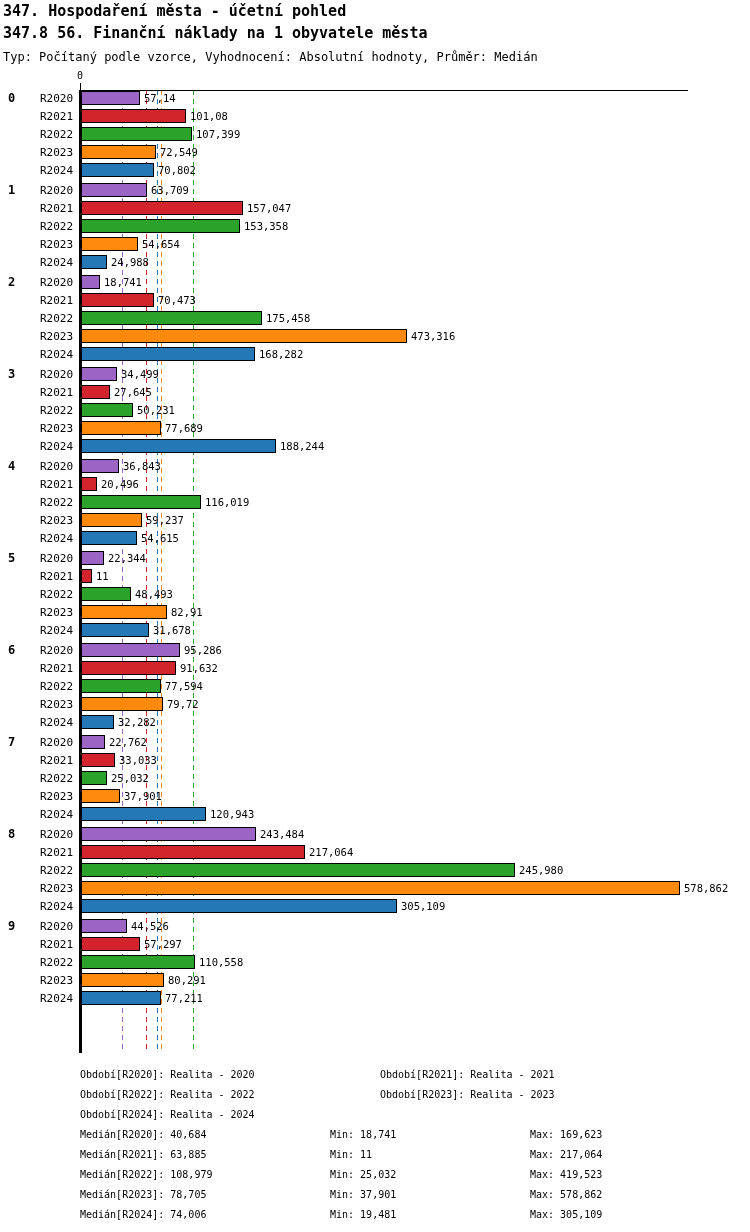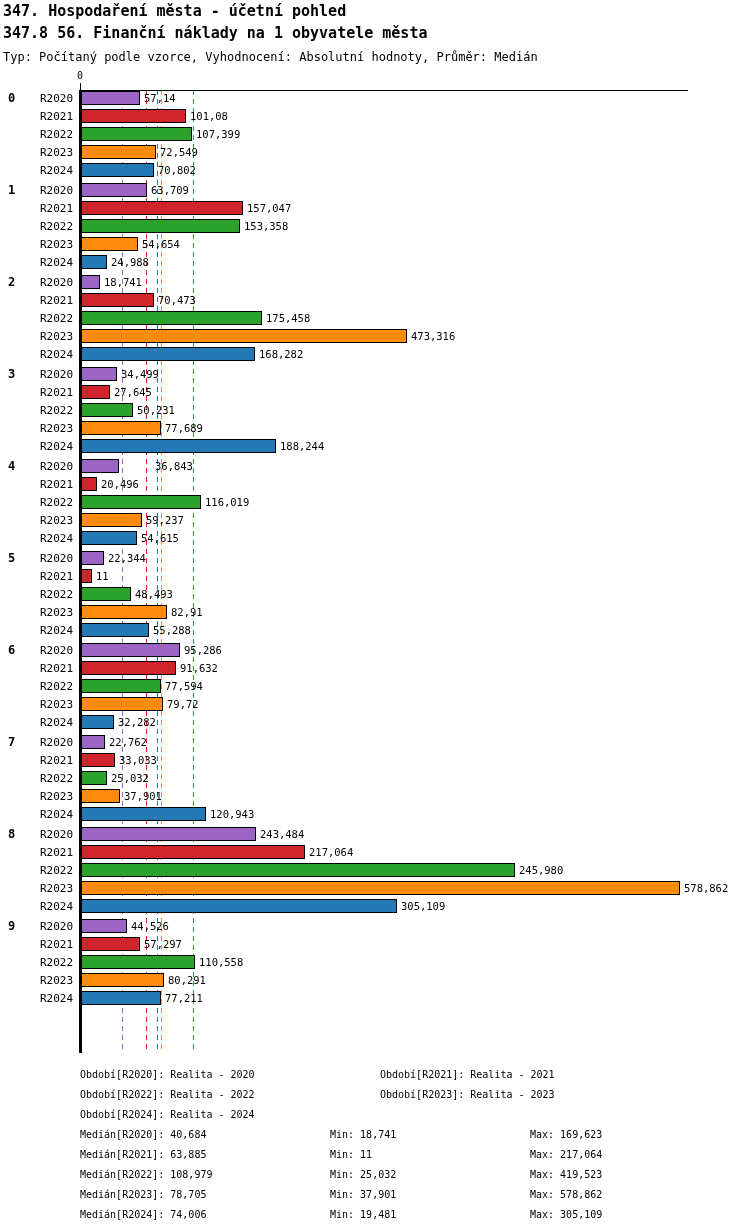--- a/index.html
+++ b/index.html
@@ -162,21 +162,21 @@
         <span class="sname">R2024</span>
         <div class="bar" style="width: 196px; background: rgb(36, 120, 181);"></div>
         <span class="vlabel" style="left: 280px;">188,244</span>
       </div>
     </div>
     <div class="group">
       <div class="row">
         <span class="gnum">4</span>
         <span class="sname">R2020</span>
         <div class="bar" style="width: 39px; background: rgb(155, 100, 197);"></div>
-        <span class="vlabel" style="left: 123px; margin-left: 32px;">36,843</span>
+        <span class="vlabel" style="left: 123px;">36,843</span>
       </div>
       <div class="row">
         <span class="sname">R2021</span>
         <div class="bar" style="width: 17px; background: rgb(210, 36, 43);"></div>
         <span class="vlabel" style="left: 101px;">20,496</span>
       </div>
       <div class="row">
         <span class="sname">R2022</span>
         <div class="bar" style="width: 121px; background: rgb(43, 163, 43);"></div>
         <span class="vlabel" style="left: 205px;">116,019</span>
@@ -210,21 +210,21 @@
         <span class="vlabel" style="left: 135px;">48,493</span>
       </div>
       <div class="row">
         <span class="sname">R2023</span>
         <div class="bar" style="width: 87px; background: rgb(255, 138, 14);"></div>
         <span class="vlabel" style="left: 171px;">82,91</span>
       </div>
       <div class="row">
         <span class="sname">R2024</span>
         <div class="bar" style="width: 69px; background: rgb(36, 120, 181);"></div>
-        <span class="vlabel" style="left: 153px;">55,288</span>
+        <span class="vlabel" style="left: 153px;">31,678</span>
       </div>
     </div>
     <div class="group">
       <div class="row">
         <span class="gnum">6</span>
         <span class="sname">R2020</span>
         <div class="bar" style="width: 100px; background: rgb(155, 100, 197);"></div>
         <span class="vlabel" style="left: 184px;">95,286</span>
       </div>
       <div class="row">

